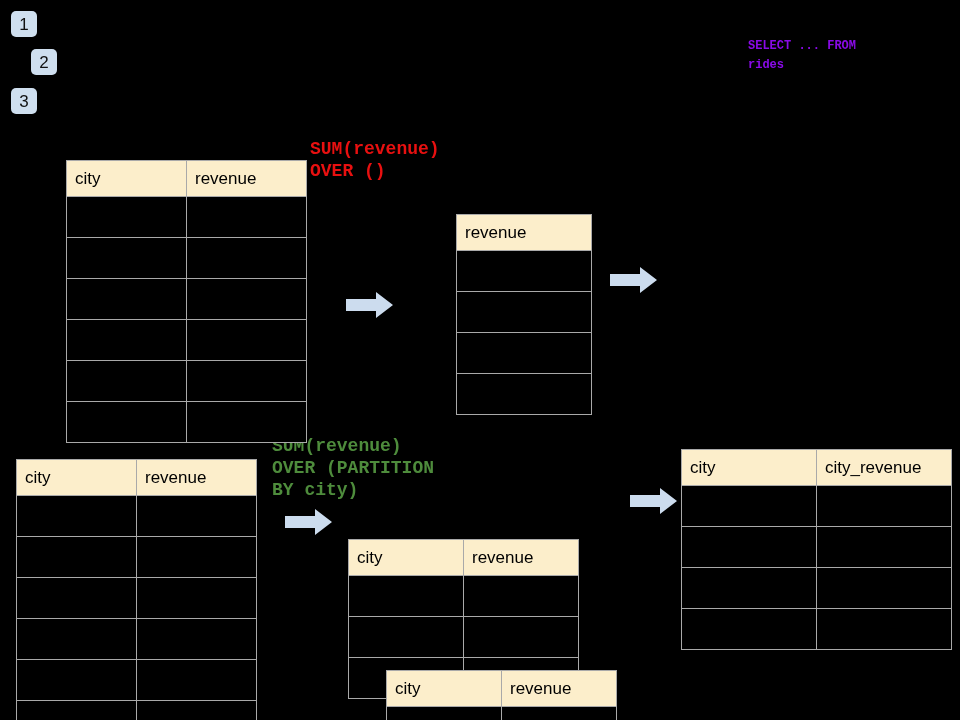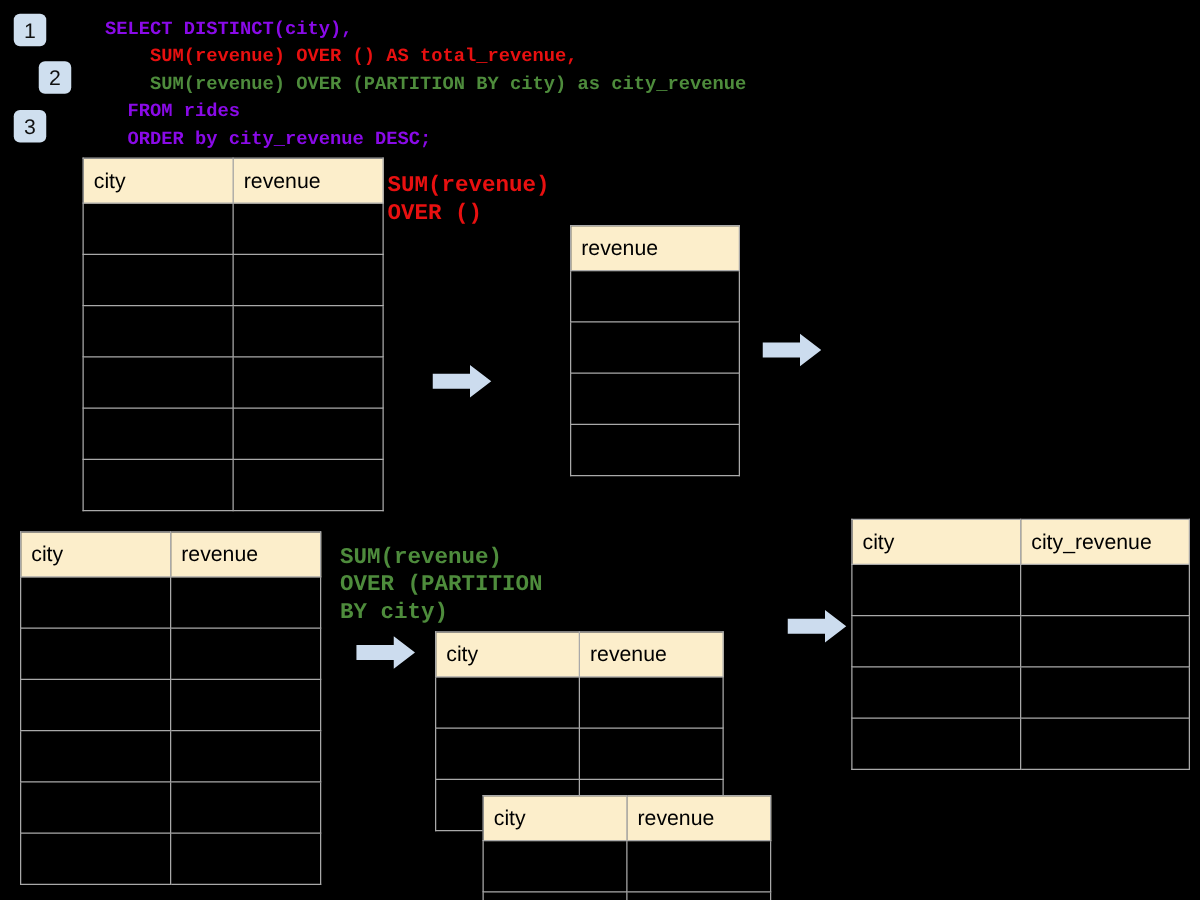--- a/index.html
+++ b/index.html
@@ -37,20 +37,21 @@
     font-family:"Liberation Mono","DejaVu Sans Mono",monospace;
     font-weight:bold;font-size:18px;line-height:22px;
   }
   #note-red{left:310px;top:138px;color:#e81010;}
   #note-green{left:272px;top:435px;color:#4e8c3c;}
 
   
   .tbl{
     position:absolute;border-collapse:collapse;background:#000;
     table-layout:fixed;
+    margin-top:34px;
   }
   .tbl th,.tbl td{
     border:1px solid #a9a9a9;
     font-family:"Liberation Sans",sans-serif;
     font-weight:normal;text-align:left;
     padding:0 8px;
     box-sizing:border-box;
   }
   .tbl th{
     background:#fceecb;color:#000;font-size:17px;height:36px;vertical-align:middle;
@@ -85,26 +86,23 @@
 </style>
 </head>
 <body>
 
 <div class="stage">
 
   <div class="badge" id="badge1">1</div>
   <div class="badge" id="badge2">2</div>
   <div class="badge" id="badge3">3</div>
 
-  <div class="code" id="sql-main"><span class="c-purple">SELECT DISTINCT(city),</span>
-<span class="c-red">    SUM(revenue) OVER () AS total_revenue,</span>
-<span class="c-green">    SUM(revenue) OVER (PARTITION BY city) as city_revenue</span>
-<span class="c-purple">  FROM rides</span>
-<span class="c-purple">  ORDER by city_revenue DESC;</span></div>
-
+
+  <div class="code c-purple" id="sql-side"><span>SELECT ... FROM</span>
+<span>rides</span></div>
 
   <div class="note" id="note-red">SUM(revenue)
 OVER ()</div>
   <div class="note" id="note-green">SUM(revenue)
 OVER (PARTITION
 BY city)</div>
 
   <table class="tbl" id="tbl-src-top">
     <thead>
       <tr>

